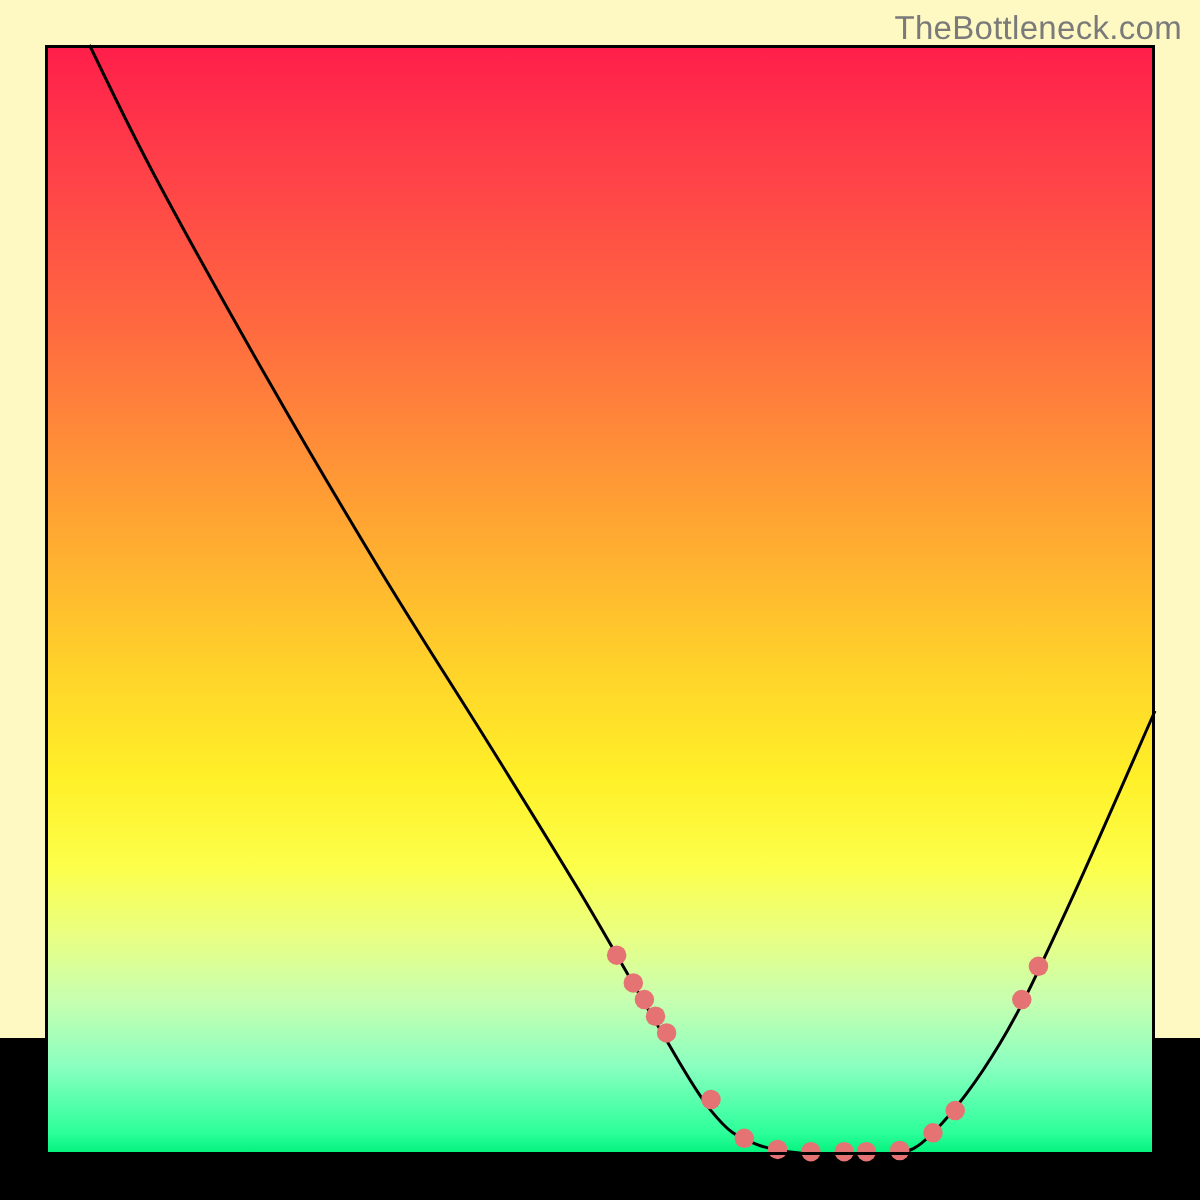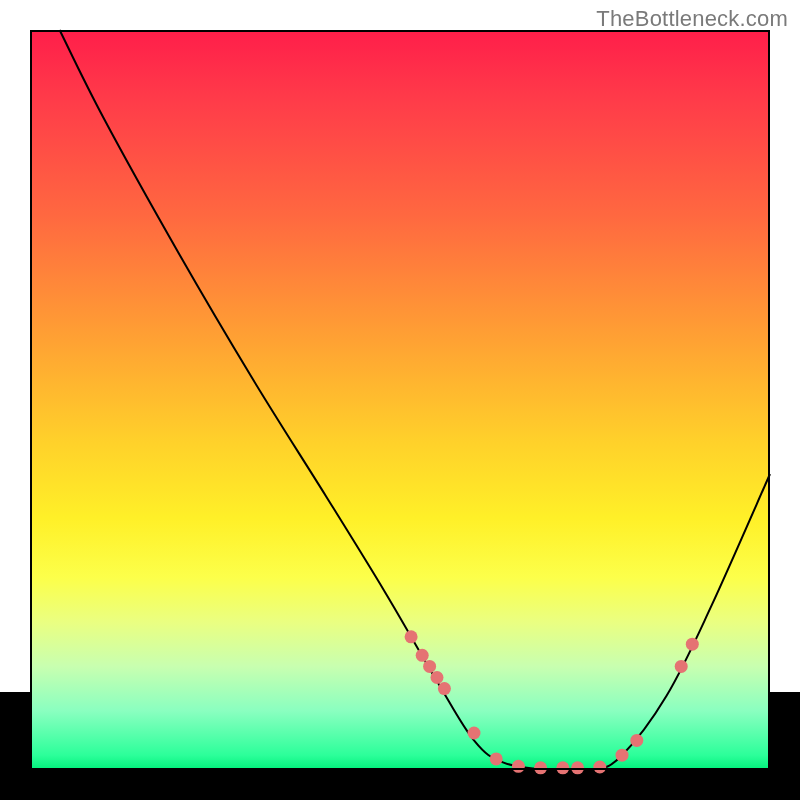--- a/index.html
+++ b/index.html
@@ -10,21 +10,21 @@
     background: #000;
     overflow: hidden;
     font-family: Arial, Helvetica, sans-serif;
   }
   .frame {
     position: absolute;
     left: 0;
     top: 0;
     width: 800px;
     height: 692px;
-    background: #ffffff;
+    background: #fef9c3;
   }
   .plot-area {
     position: absolute;
     left: 30px;
     top: 30px;
     width: 740px;
     height: 740px;
     
     background: linear-gradient(to bottom,
       #ff1e4a 0%,

